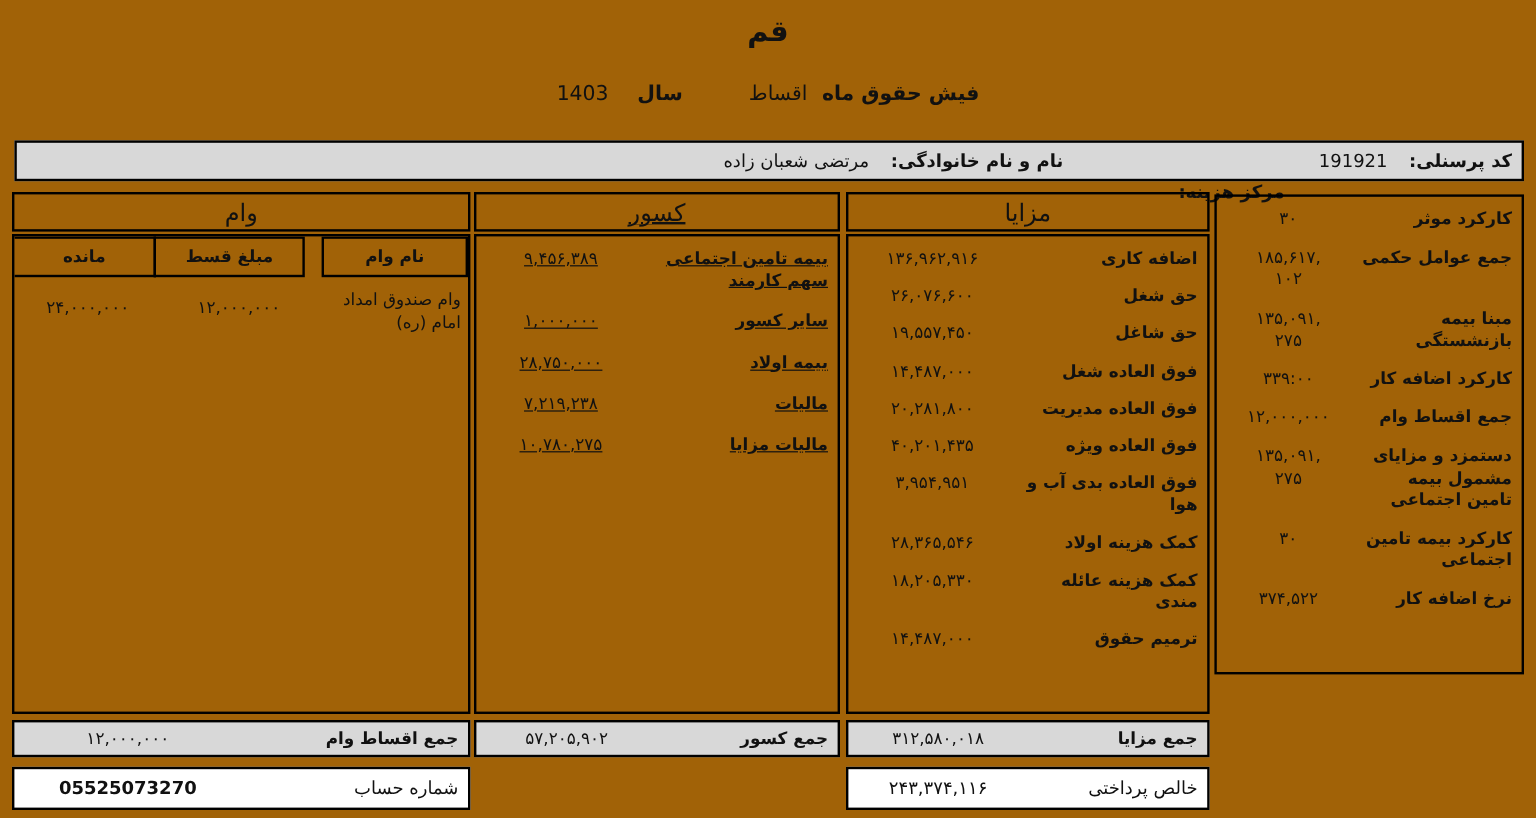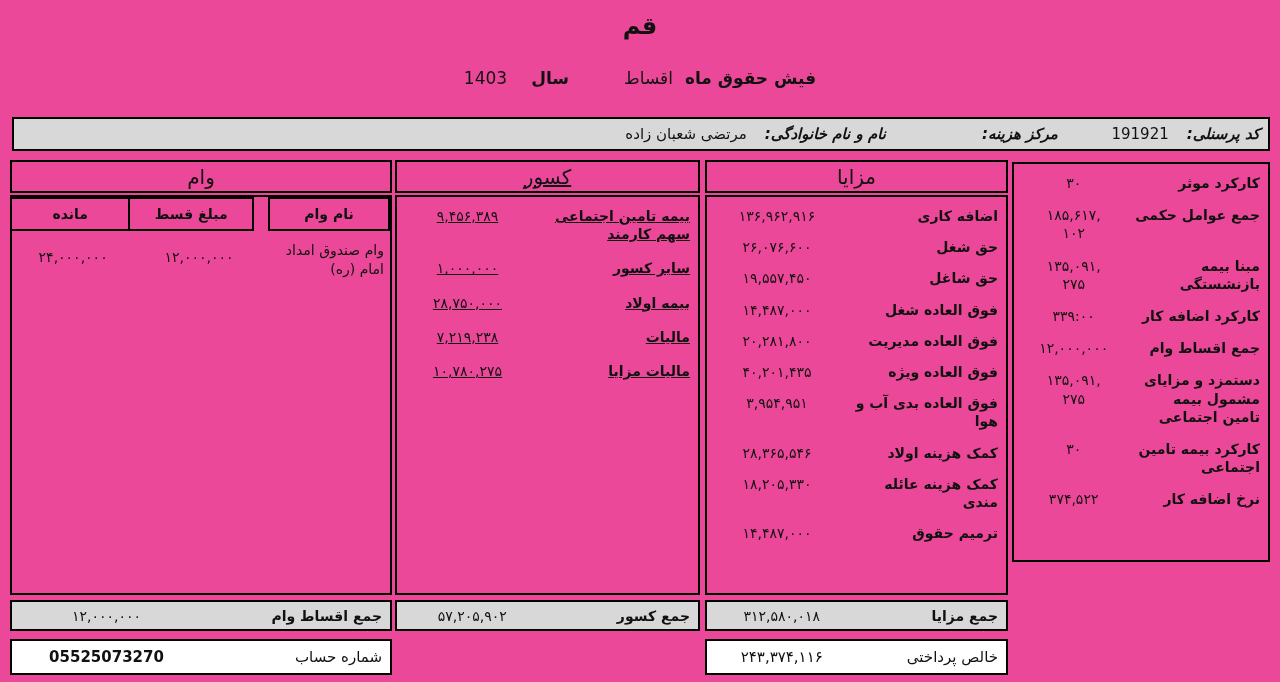--- a/index.html
+++ b/index.html
@@ -4,21 +4,21 @@
 <style>
   * { margin:0; padding:0; box-sizing:border-box; }
   html,body { background:#ffffff; }
   body {
     font-family:"DejaVu Sans","Liberation Sans",sans-serif;
     color:#111;
   }
   .page {
     position:relative;
     width:1280px; height:682px;
-    background:#ec4899;
+    background:#a16207;
     overflow:hidden;
     direction:rtl;
   }
   .doc-title {
     position:absolute; top:12px; left:0; right:0;
     text-align:center;
     font-size:24px; font-weight:700;
   }
   .doc-subtitle {
     position:absolute; top:68px; left:0; right:0;
@@ -30,25 +30,25 @@
   .doc-subtitle .y-label { margin-right:55px; font-weight:700; }
   .doc-subtitle .y-value { margin-right:24px; font-weight:400; direction:ltr; unicode-bidi:embed; }
 
   .header-band {
     position:absolute; top:117px; right:10px;
     width:1258px; height:34px;
     background:#d8d8d8;
     border:2px solid #000;
   }
   .header-band .grp { position:absolute; top:0; height:100%; display:flex; align-items:center; font-size:15px; white-space:nowrap; }
-  .header-band .lbl { font-weight:700;font-style:italic; }
+  .header-band .lbl { font-weight:700; }
   .header-band .val { margin-right:18px; font-weight:400; direction:ltr; unicode-bidi:embed; }
   .grp-code { right:8px; }
   .grp-name { right:382px; }
-  .grp-cost { left:950px; }
+  .grp-cost { left:950px;margin-top:26px; }
 
   .col { position:absolute; top:160px; }
   .col-other      { right:10px;  width:258px; }
   .col-benefits   { right:272px; width:303px; }
   .col-deductions { right:580px; width:305px;text-decoration:underline; }
   .col-loans      { right:888px; width:382px; }
 
   .col-title {
     height:33px; border:2px solid #000;
     display:flex; align-items:center; justify-content:center;

